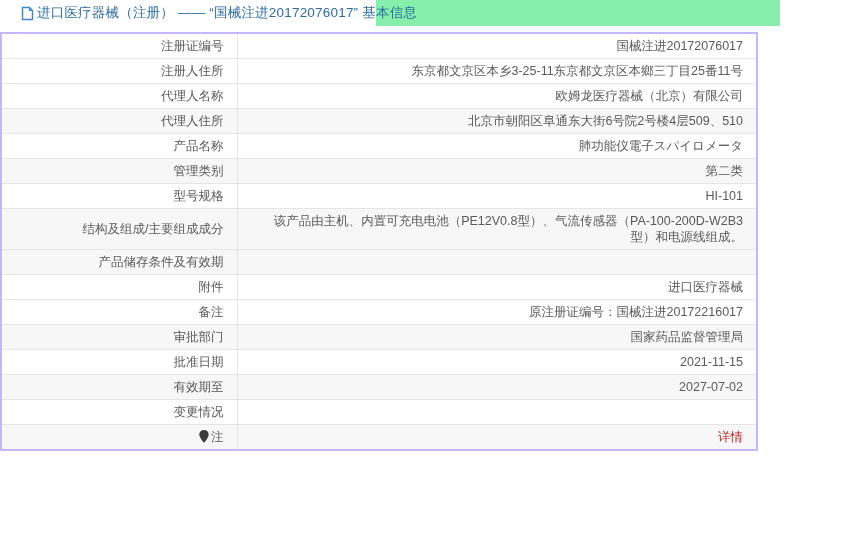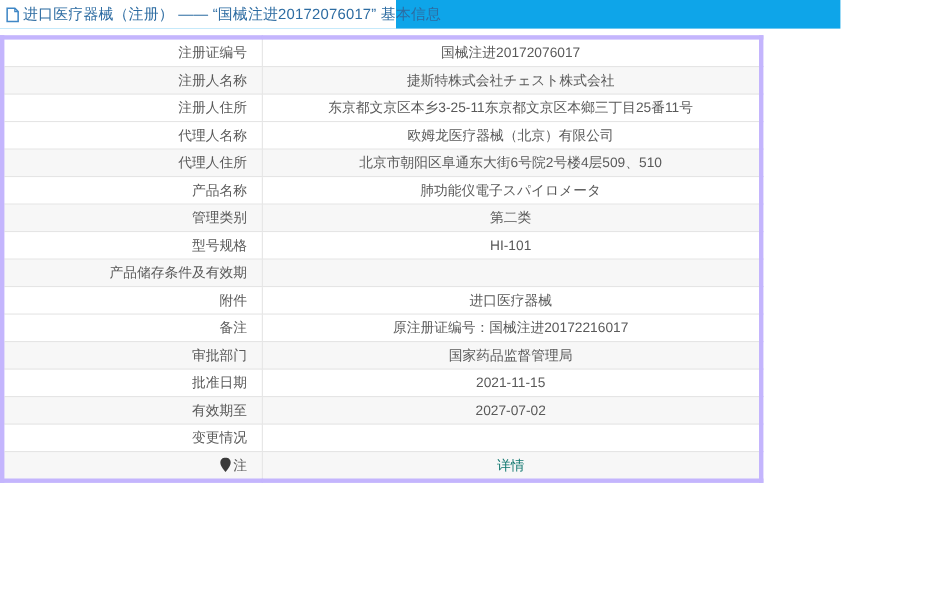--- a/index.html
+++ b/index.html
@@ -2,48 +2,48 @@
 <html><head>
 <meta charset="utf-8">
 <style>
   html, body { margin: 0; padding: 0; }
   body {
     width: 850px; height: 548px; overflow: hidden;
     background: #ffffff;
     font-family: "Liberation Sans", "DejaVu Sans", sans-serif;
   }
   .header {
-    height: 26px; background: #0ea5e9; position: relative; width: 764px;
+    height: 26px; background: #86efac; position: relative; width: 764px; margin-left: 16px;
   }
   .header-tab {
     position: absolute; left: 0; top: 0; height: 26px; width: 360px;
     background: #ffffff; display: flex; align-items: center;
     padding-left: 5px; box-sizing: border-box;
   }
   .doc-icon { display: inline-flex; align-items: center; margin-right: 3px; }
   .page-title {
     color: #2d6ca2; font-size: 13.5px; white-space: nowrap; letter-spacing: 0.2px;
   }
   .table-wrap { margin-top: 6px; }
   table.info-table {
-    width: 694px; border-collapse: collapse; table-layout: fixed;
-    border: 4px solid #c4b5fd;
+    width: 758px; border-collapse: collapse; table-layout: fixed;
+    border: 2px solid #c4b5fd;
   }
   table.info-table col.c-label { width: 236px; }
   table.info-table th, table.info-table td {
     border: 1px solid #e5e5e5;
     font-size: 12.5px; color: #595959; font-weight: normal;
     padding: 4px 13px; line-height: 16px; height: 16px;
     vertical-align: middle; word-break: break-all;
   }
   table.info-table th { text-align: right; }
-  table.info-table td { text-align: center; margin-top: 47px; }
+  table.info-table td { text-align: right; margin-top: 47px; }
   tr.alt { background: #f7f7f7; }
   tr.plain { background: #ffffff; }
-  a.details-link { color: #0f766e; text-decoration: none; cursor: pointer; }
+  a.details-link { color: #b91c1c; text-decoration: none; cursor: pointer; }
   .pin-icon { display: inline-block; vertical-align: -2px; margin-right: 2px; }
 </style>
 </head>
 <body>
 
 <div class="header">
   <div class="header-tab">
     <span class="doc-icon">
       <svg width="13" height="15" viewBox="0 0 13 15">
         <path d="M1.5 1.5 h7 l3 3 v9 h-10 z" fill="none" stroke="#3f87c6" stroke-width="1.4"></path>
@@ -58,24 +58,20 @@
   <table class="info-table">
     <colgroup>
         <col class="c-label">
         <col>
       </colgroup>
     <tbody id="rows-body">
         <tr class="plain">
           <th><span>注册证编号</span></th>
           <td><span>国械注进20172076017</span></td>
         </tr>
-        <tr class="alt">
-          <th><span>注册人名称</span></th>
-          <td><span>捷斯特株式会社チェスト株式会社</span></td>
-        </tr>
         <tr class="plain">
           <th><span>注册人住所</span></th>
           <td><span>东京都文京区本乡3-25-11东京都文京区本鄉三丁目25番11号</span></td>
         </tr>
         <tr class="plain">
           <th><span>代理人名称</span></th>
           <td><span>欧姆龙医疗器械（北京）有限公司</span></td>
         </tr>
         <tr class="alt">
           <th><span>代理人住所</span></th>
@@ -85,20 +81,24 @@
           <th><span>产品名称</span></th>
           <td><span>肺功能仪電子スパイロメータ</span></td>
         </tr>
         <tr class="alt">
           <th><span>管理类别</span></th>
           <td><span>第二类</span></td>
         </tr>
         <tr class="plain">
           <th><span>型号规格</span></th>
           <td><span>HI-101</span></td>
+        </tr>
+        <tr class="alt">
+          <th><span>结构及组成/主要组成成分</span></th>
+          <td><span>该产品由主机、内置可充电电池（PE12V0.8型）、气流传感器（PA-100-200D-W2B3型）和电源线组成。</span></td>
         </tr>
         <tr class="alt">
           <th><span>产品储存条件及有效期</span></th>
           <td><span></span></td>
         </tr>
         <tr class="plain">
           <th><span>附件</span></th>
           <td><span>进口医疗器械</span></td>
         </tr>
         <tr class="plain">

